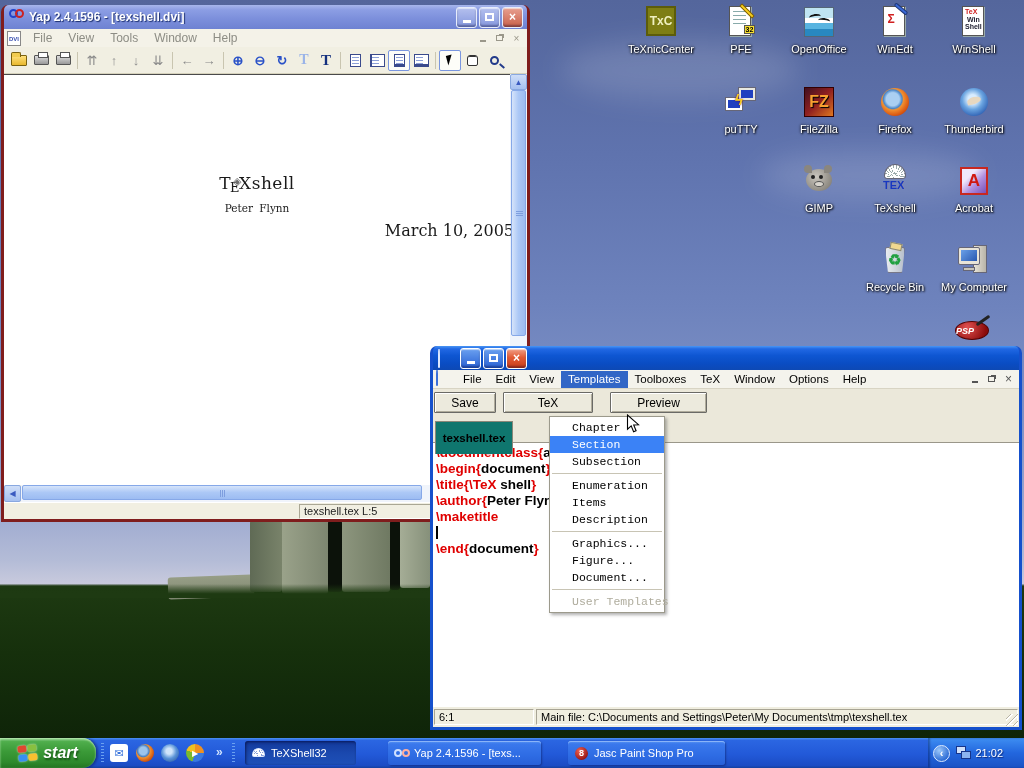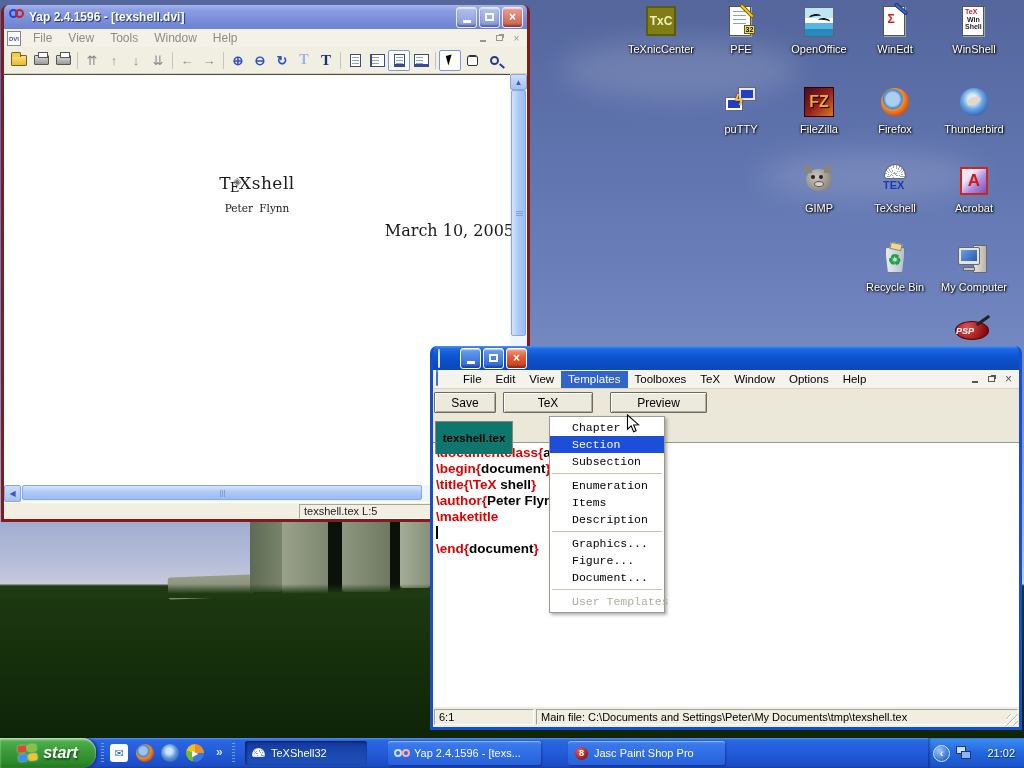--- a/index.html
+++ b/index.html
@@ -135,21 +135,21 @@
   #ts-status{height:20px;background:#f0eee0;display:flex;align-items:center;font-size:11px;flex:none;position:relative;}
   .panel{height:16px;margin:0 1px;border:1px solid;border-color:#a8a494 #fff #fff #a8a494;padding:0 4px;line-height:14px;white-space:nowrap;overflow:hidden;}
   #ts-status-pos{width:100px;}
   #ts-status-main{flex:1;}
   .grip{position:absolute;right:1px;bottom:1px;width:12px;height:12px;
      background:repeating-linear-gradient(135deg,transparent 0 3px,#b8b4a4 3px 4px,#fff 4px 5px);}
   
   #tmpl-menu{position:absolute;left:116px;top:46px;width:116px;background:#fff;border:1px solid #9c9a8c;
       box-shadow:2px 2px 3px rgba(80,80,80,.45);z-index:20;font-size:11.5px;padding:2px 0;font-family:Liberation Mono, monospace;}
   .mi{height:17px;line-height:17px;padding-left:22px;color:#000;white-space:nowrap;}
-  .mi.hl{background:#1d4ed8;color:#fff;}
+  .mi.hl{background:#3b82f6;color:#fff;}
   .mi.dis{color:#b0ad9e;}
   .msep{height:1px;background:#c8c4b4;margin:3px 2px;}
   #mouse-cursor{position:absolute;left:626px;top:414px;z-index:50;}
 
   
   #taskbar{position:absolute;left:0;top:738px;width:1024px;height:30px;z-index:10;
       background:linear-gradient(180deg,#4a90f4 0%,#2b66e2 8%,#2259d8 55%,#1c4cc4 92%,#15409e 100%);}
   #start-btn{position:absolute;left:0;top:0;width:96px;height:30px;border-radius:0 14px 14px 0;
       background:linear-gradient(180deg,#8fd18f 0%,#4fae4c 12%,#3b9a38 45%,#2e8a2c 80%,#247522 100%);
       box-shadow:inset 0 1px 2px #b8e8b0, 2px 0 3px rgba(0,0,30,.4);
@@ -171,21 +171,21 @@
   .task .ticon{width:15px;height:15px;margin-right:5px;flex:none;position:relative;}
   #tray{position:absolute;right:0;top:0;width:96px;height:30px;
       background:linear-gradient(180deg,#3e8ef2 0%,#2266de 50%,#1a52c4 100%);
       box-shadow:inset 2px 0 2px rgba(0,10,60,.35);display:flex;align-items:center;}
   #tray-chev{width:17px;height:17px;border-radius:50%;margin-left:5px;
       background:radial-gradient(circle at 35% 30%,#9cc8fa,#2a6ad4 75%);border:1px solid #dceaff;
       color:#fff;font-weight:bold;font-size:11px;display:flex;align-items:center;justify-content:center;}
   #tray-net{width:16px;height:14px;position:relative;margin-left:6px;}
   #tray-net div{position:absolute;width:10px;height:8px;background:#cfe0fa;border:1px solid #16348a;}
   #tray-net div+div{left:5px;top:5px;background:#8cb4f0;}
-  #clock{color:#fff;font-size:11px;margin-left:auto;padding-right:9px;text-shadow:1px 1px 1px rgba(0,0,60,.6);}
+  #clock{color:#fff;font-size:11px;margin-left:auto;padding-right:21px;text-shadow:1px 1px 1px rgba(0,0,60,.6);}
 </style>
 </head>
 <body>
 
 <div class="cloud" style="left:560px;top:40px;width:240px;height:60px;"></div>
 <div class="cloud" style="left:760px;top:150px;width:220px;height:50px;"></div>
 <div id="stones">
   <div class="stone" style="left:8px;top:56px;width:86px;height:22px;background:linear-gradient(180deg,#979e86,#7e8670);transform:rotate(-2deg);"></div>
   <div class="stone" style="left:90px;top:0;width:32px;height:72px;background:linear-gradient(90deg,#5f6a55,#79836a);"></div>
   <div class="stone" style="left:122px;top:0;width:46px;height:74px;background:linear-gradient(90deg,#9aa28a,#7d8670);"></div>
@@ -462,21 +462,21 @@
         <div style="background:#88c040;"></div>
       <div style="background:#3890f0;"></div>
         <div style="background:#f8c030;"></div>
     </span>
     <span>start</span>
   </div>
   <span class="ql-sep" style="left:101px;"></span>
   <span id="ql-zone"><span class="ql" style="left: 110px; background: rgb(255, 255, 255); border-radius: 3px; color: rgb(40, 104, 216); font-size: 11px;">✉</span><span class="ql" style="left: 136px; border-radius: 50%; background: radial-gradient(circle at 40% 38%, rgb(156, 196, 236) 0px, rgb(156, 196, 236) 25%, rgb(74, 128, 192) 38%, rgb(240, 144, 48) 45%, rgb(200, 72, 8) 75%, rgb(128, 40, 8) 100%);"></span><span class="ql" style="left: 161px; border-radius: 50%; background: radial-gradient(circle at 45% 40%, rgb(207, 228, 250) 0px, rgb(207, 228, 250) 20%, rgb(90, 148, 216) 50%, rgb(28, 68, 144) 100%);"></span><span class="ql" style="left: 186px; border-radius: 50%; background: conic-gradient(rgb(240, 144, 32) 0deg, rgb(240, 144, 32) 25%, rgb(56, 120, 224) 25%, rgb(56, 120, 224) 55%, rgb(120, 184, 48) 55%, rgb(120, 184, 48) 80%, rgb(240, 192, 32) 80%); color: rgb(255, 255, 255); font-size: 8px;">▶</span></span>
   <span class="chev" style="left:216px;">»</span>
   <span class="ql-sep" style="left:232px;"></span>
-  <span id="task-zone"><span class="task active" style="left: 245px; width: 122px;">
+  <span id="task-zone"><span class="task active" style="left: 245px; width: 111px;">
         <span class="ticon">
           <span style="position:absolute;left:1px;top:2px;width:13px;height:9px;border-radius:50% 50% 2px 2px/75% 75% 2px 2px;background:repeating-conic-gradient(from -80deg at 50% 95%,#fff 0 14deg,#88a0d8 14deg 19deg);border:1px solid #dce8ff;"></span>
         </span>
         <span>TeXShell32</span>
       </span><span class="task normal" style="left: 388px; width: 153px;">
         <span class="ticon">
           <span style="position:absolute;left:0;top:3px;width:8px;height:8px;border:2px solid #cfe0ff;border-radius:50%;"></span>
           <span style="position:absolute;left:8px;top:3px;width:8px;height:8px;border:2px solid #ffb0a0;border-radius:50%;"></span>
         </span>
         <span>Yap 2.4.1596 - [texs...</span>

